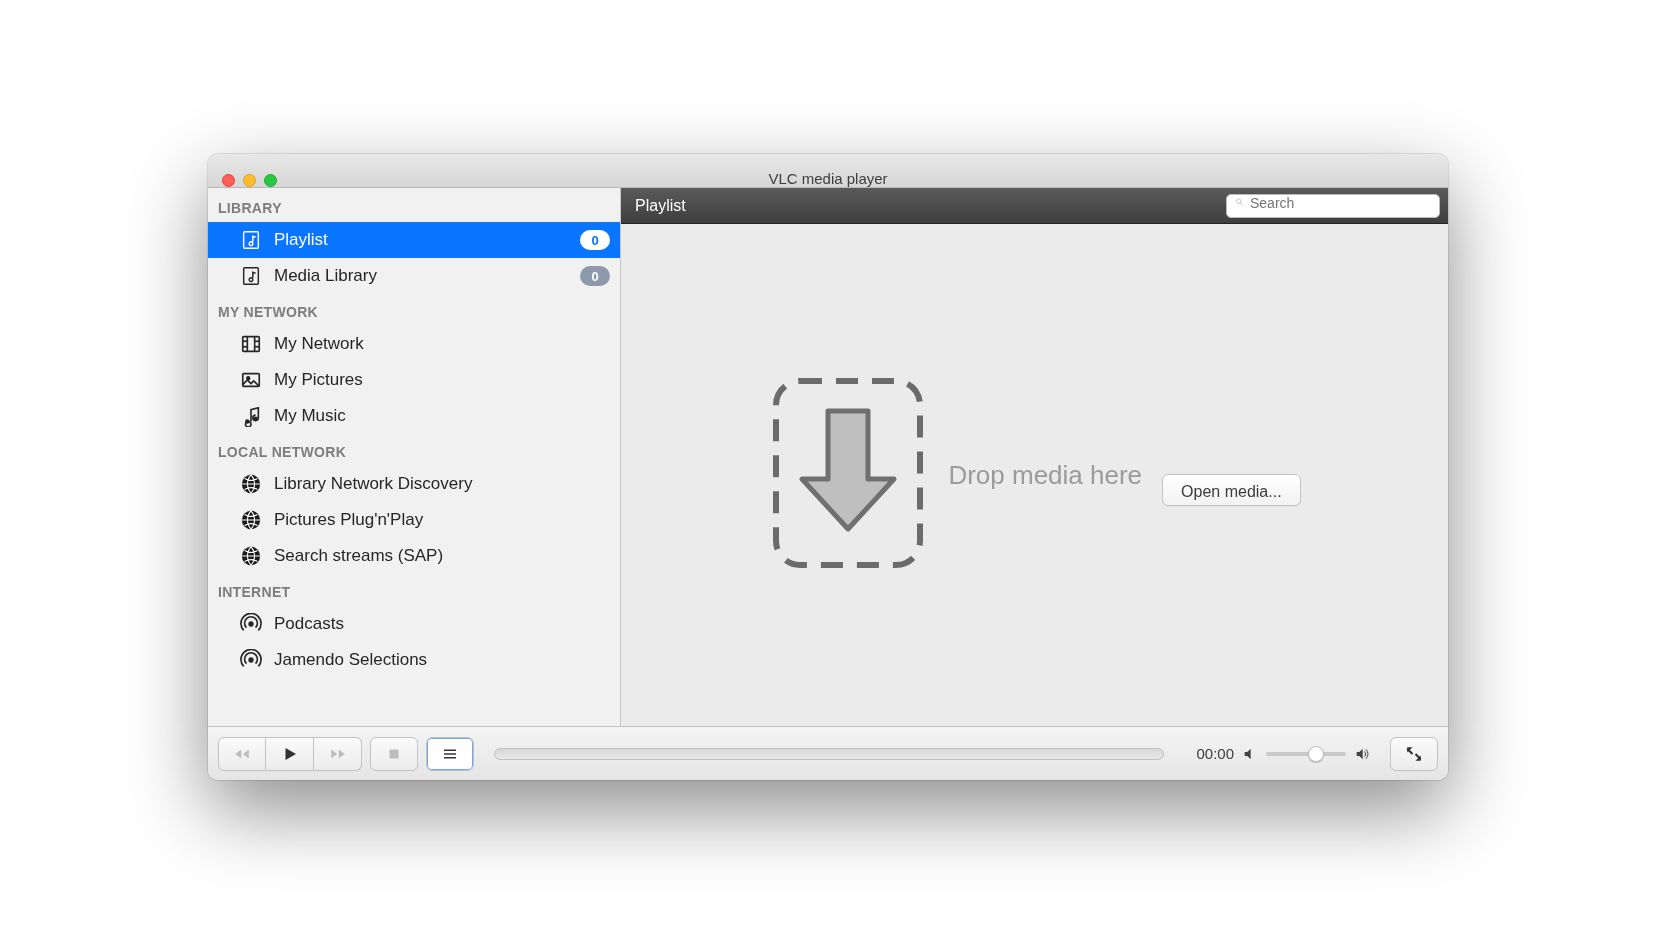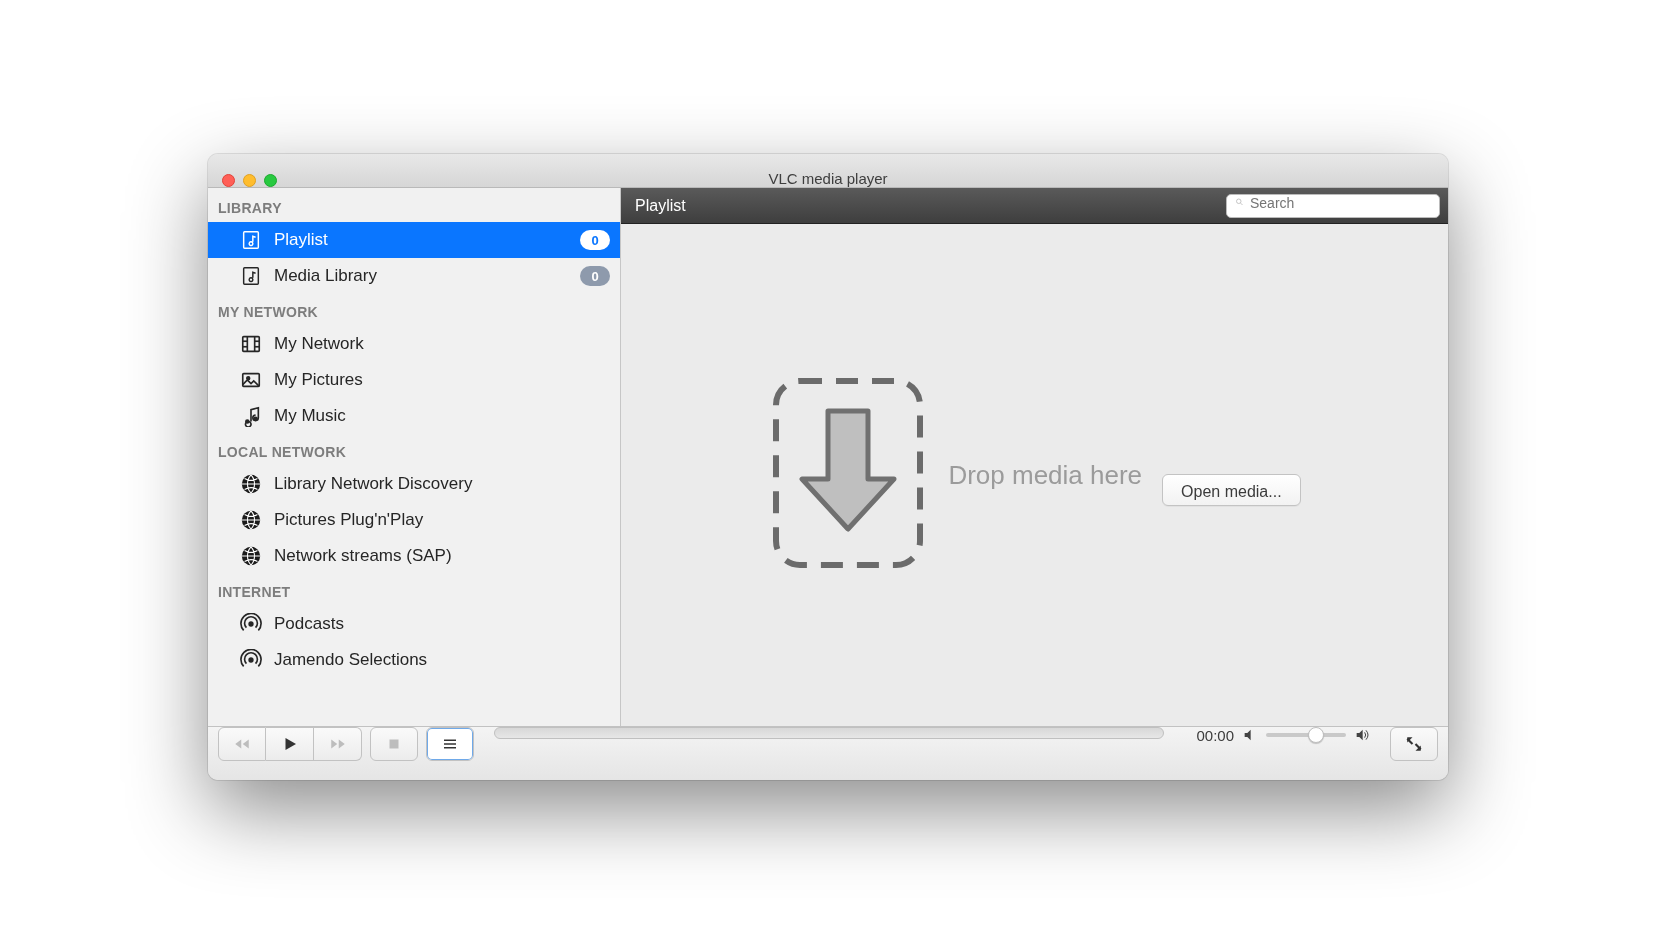--- a/index.html
+++ b/index.html
@@ -103,21 +103,21 @@
     height: 32px; padding: 8px 18px;
     background: linear-gradient(#ffffff, #f2f2f2);
     border: 1px solid #c3c3c3; border-radius: 6px;
     font-size: 16px; color: #3b3b3b;
     box-shadow: 0 1px 0 rgba(0,0,0,0.04);
     cursor: pointer;
   }
   .controls {
     height: 54px; background: linear-gradient(#f4f4f4, #e5e5e5);
     border-top: 1px solid #c2c2c2;
-    display: flex; align-items: flex-start; padding: 0 10px; gap: 8px;
+    display: flex; align-items: center; padding: 0 10px; gap: 8px;
     flex-shrink: 0;
   }
   .btn-group { display: flex; }
   .cbtn {
     height: 34px; width: 48px;
     background: linear-gradient(#fafafa, #ececec);
     border: 1px solid #c2c2c2;
     display: flex; align-items: center; justify-content: center;
     color: #575757;
   }
@@ -240,21 +240,21 @@
           </span>
           <span class="label">Pictures Plug'n'Play</span>
         </div>
         <div class="item">
           <span class="icon-box">
             <svg viewBox="0 0 24 24" fill="currentColor">
               <circle cx="12" cy="12" r="10" fill="#1b1b1b"></circle>
               <path d="M2 12 h20 M12 2 a15 15 0 0 1 0 20 a15 15 0 0 1 0 -20 M5 6 q7 4 14 0 M5 18 q7 -4 14 0" stroke="#fff" stroke-width="1.2" fill="none"></path>
             </svg>
           </span>
-          <span class="label">Network streams (SAP)</span>
+          <span class="label">Search streams (SAP)</span>
         </div>
         <div class="section-header">INTERNET</div>
         <div class="item">
           <span class="icon-box">
             <svg viewBox="0 0 24 24" fill="none" stroke="currentColor" stroke-width="1.8">
               <circle cx="12" cy="12" r="2" fill="currentColor"></circle>
               <path d="M7 16 a7 7 0 1 1 10 0"></path>
               <path d="M4 19 a11 11 0 1 1 16 0"></path>
             </svg>
           </span>

